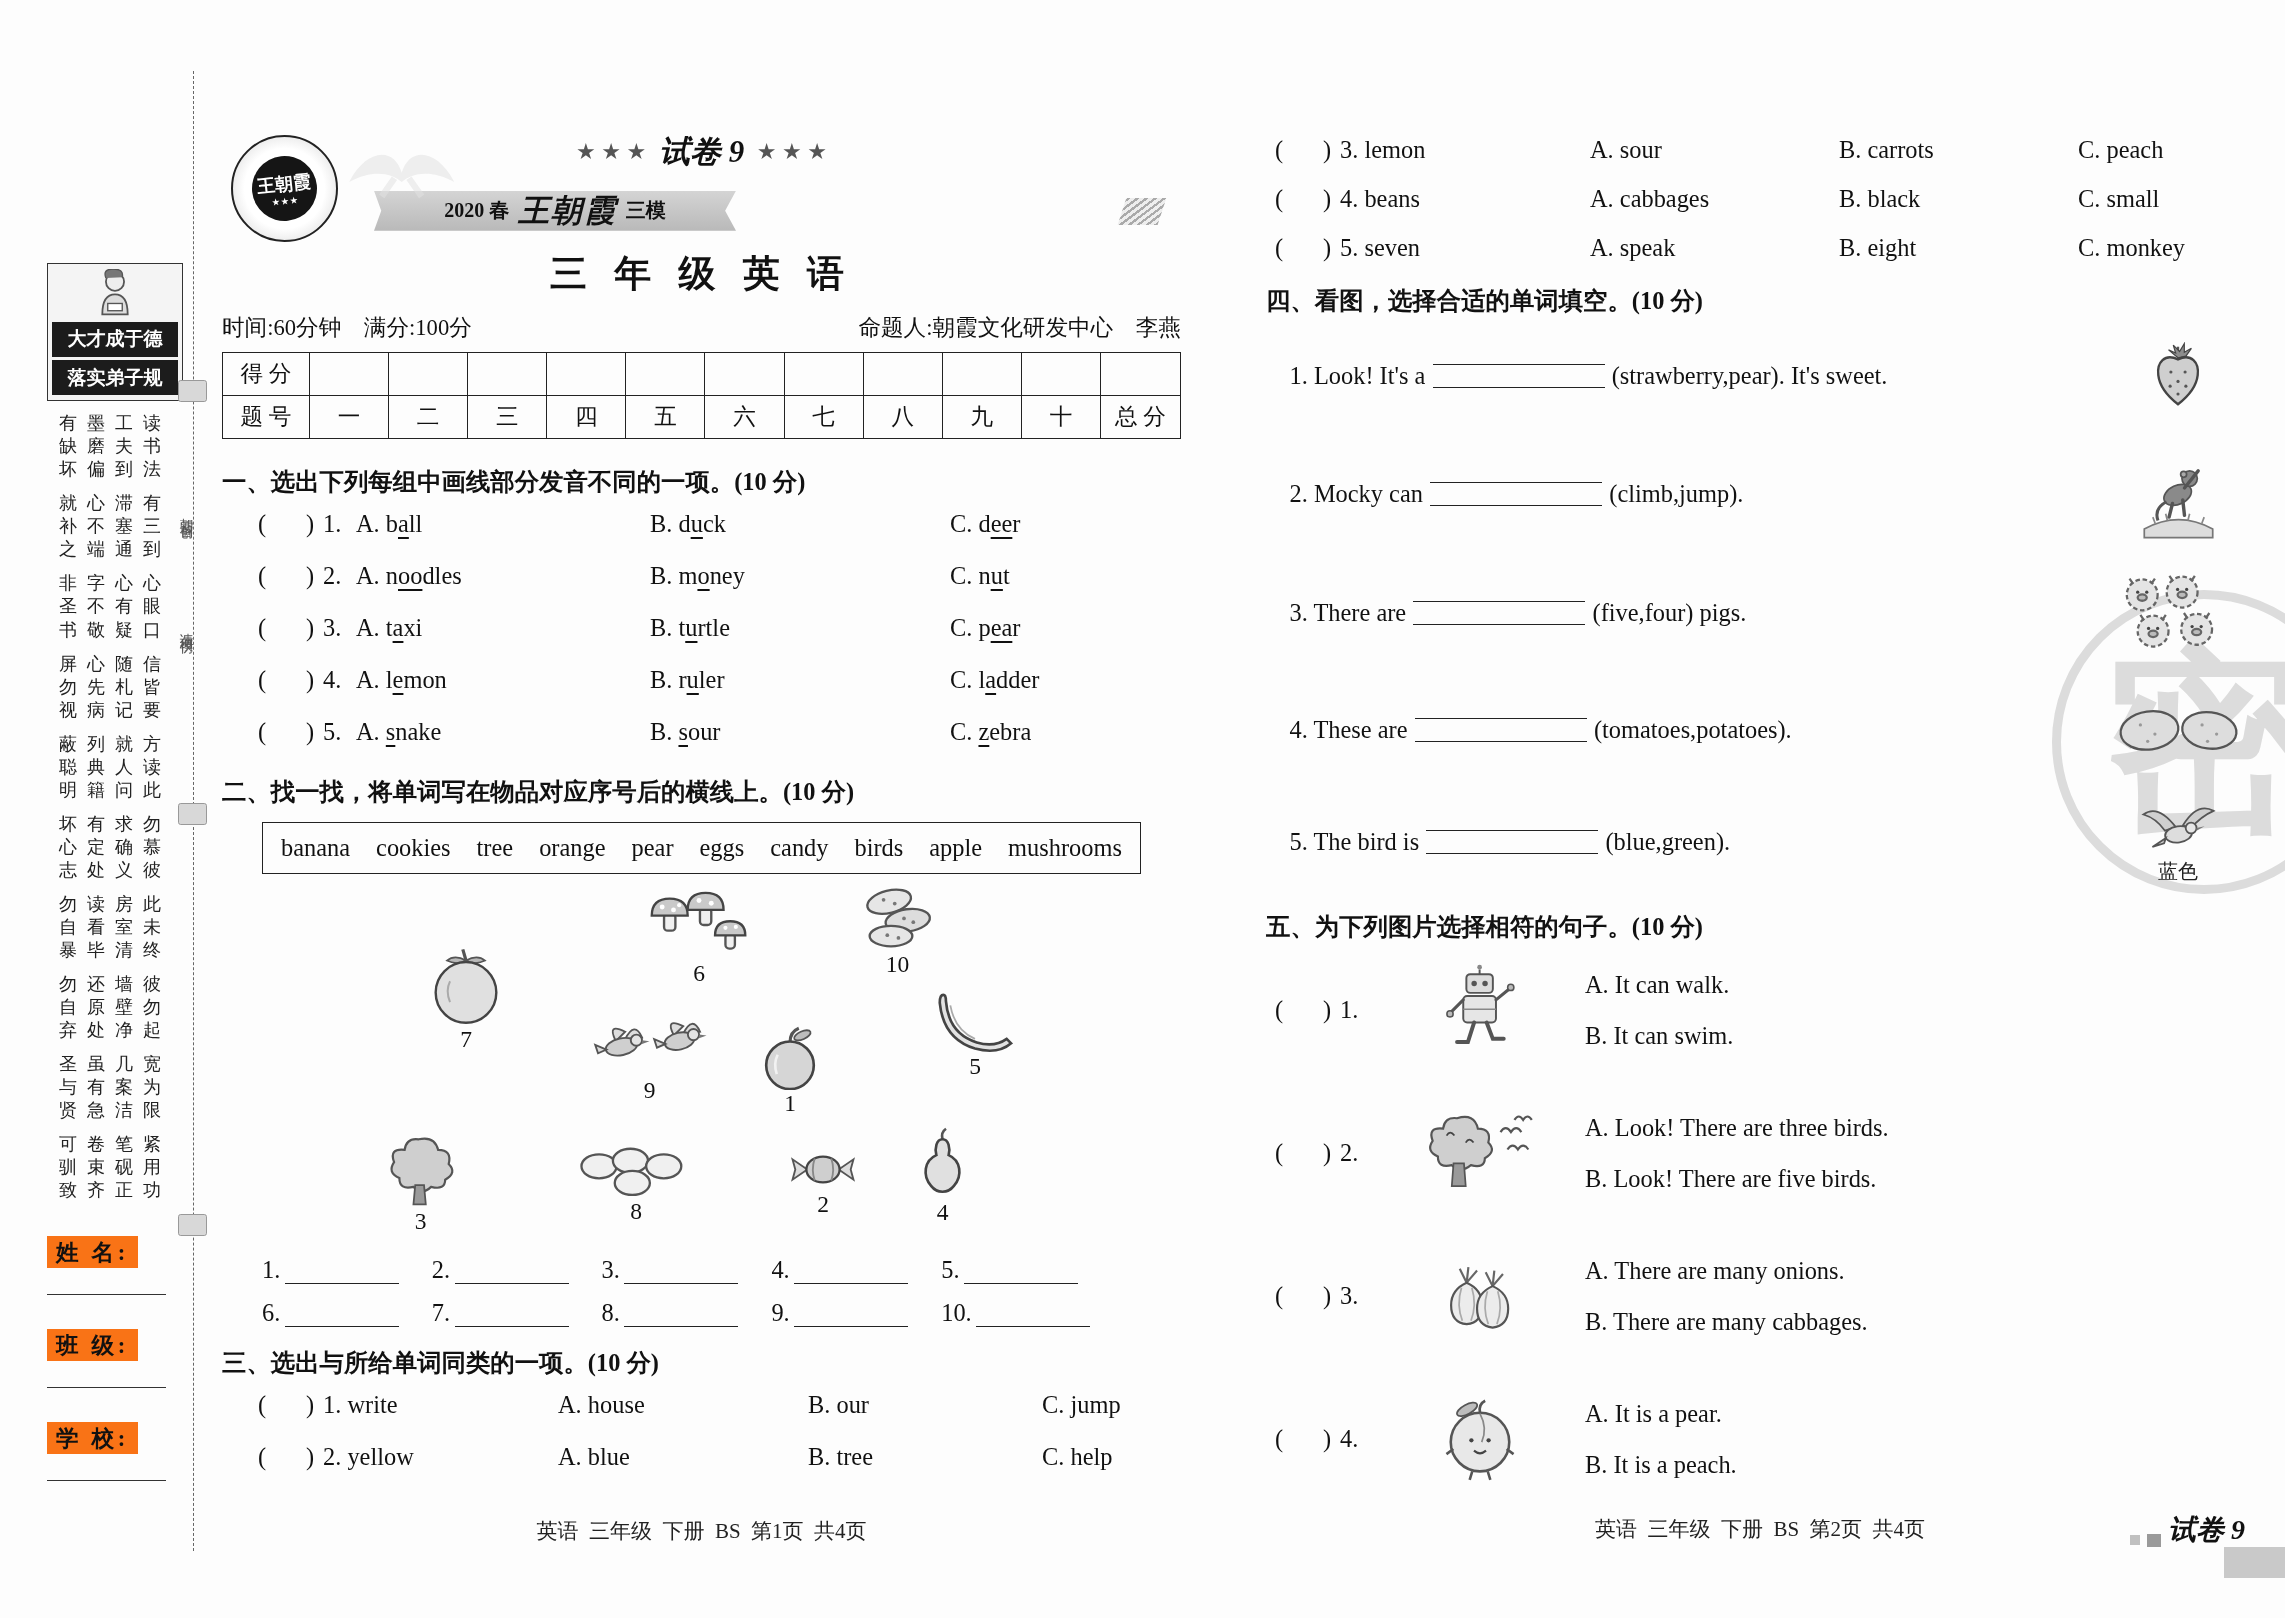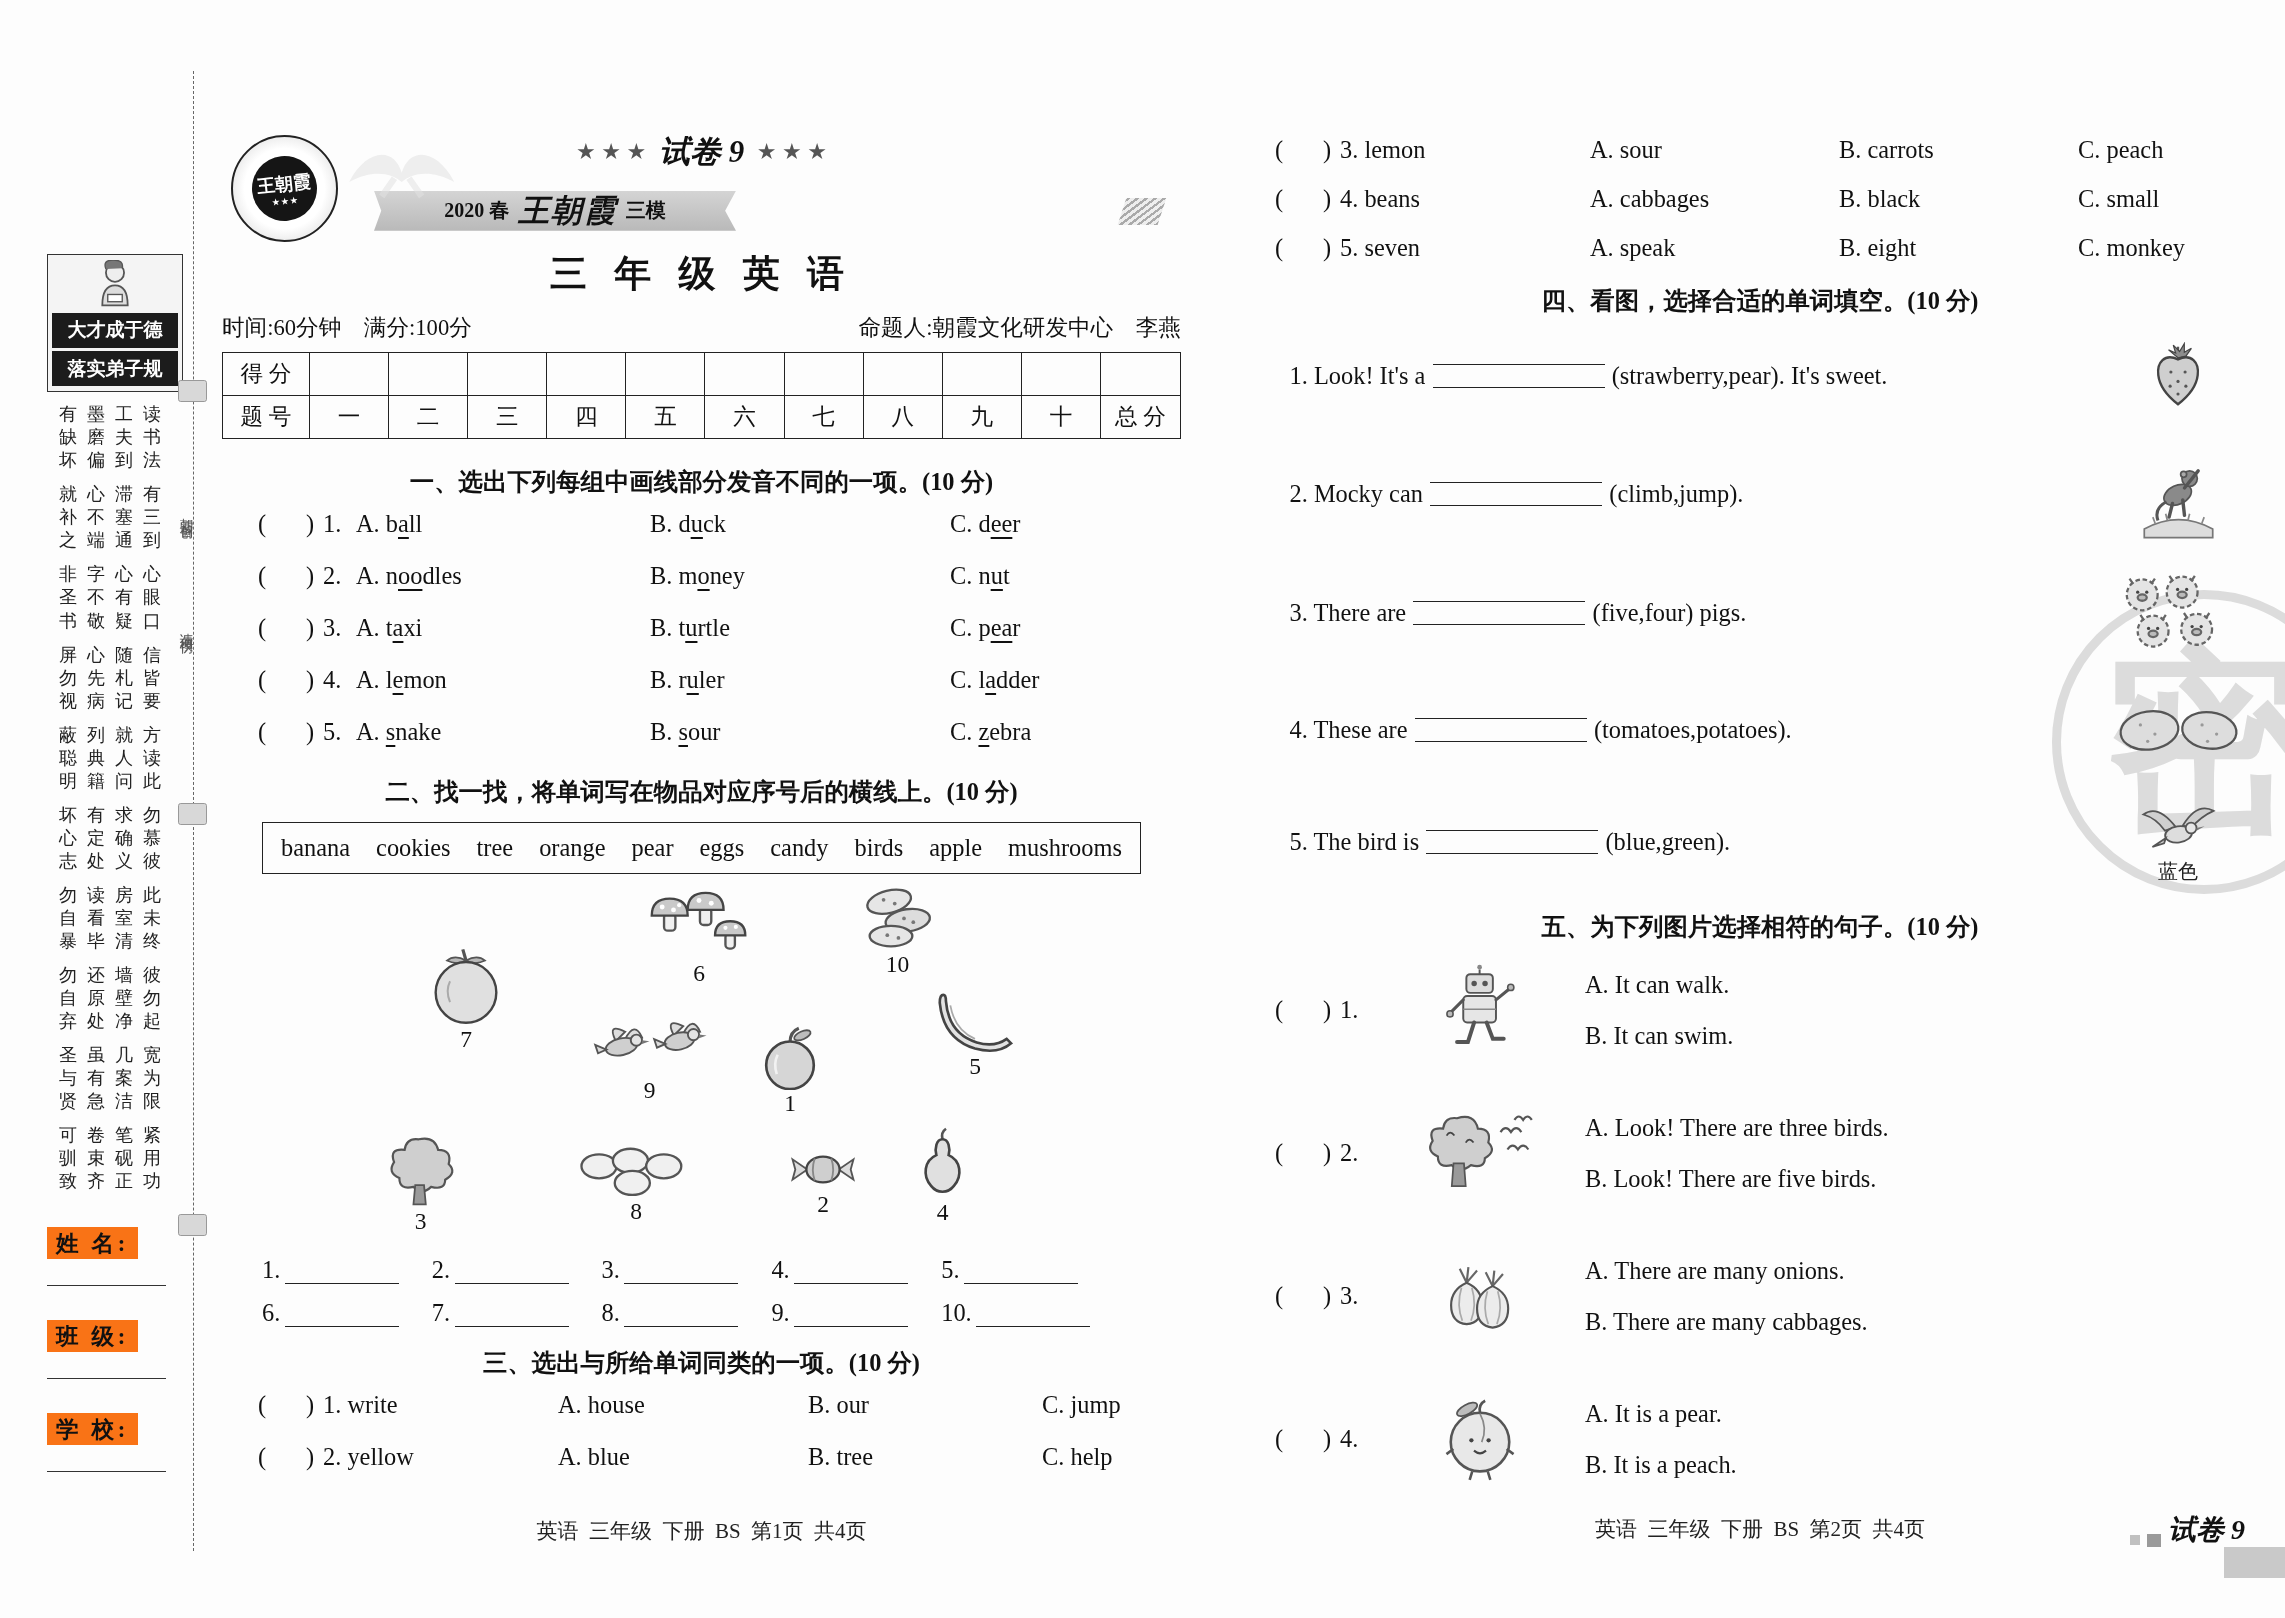--- a/index.html
+++ b/index.html
@@ -2,21 +2,21 @@
 <html style="font-size:14.5px"><head>
 <meta charset="utf-8">
 <style>
   html,body{margin:0;padding:0;}
   body{
     width:2286px;height:1618px;position:relative;overflow:hidden;
     background:#fdfdfd;color:#111;
     font-family:"Liberation Serif","DejaVu Serif",serif;
   }
   
-  .sidebar{position:absolute;left:47px;top:254px;width:136px;}
+  .sidebar{position:absolute;left:47px;top:263px;width:136px;}
   .motto-box{border:1.8px solid #333;background:#f4f4f4;padding:5.4px 3.6px;text-align:center;}
   .motto-title{background:#1c1c1c;color:#fff;font-weight:bold;font-size:19px;line-height:1.35;padding:4.5px 1.8px;margin-top:3.6px;}
   .blk{margin-top:11px;text-align:center;font-size:18px;line-height:1.28;letter-spacing:10px;color:#222;font-family:Liberation Serif, serif;}
   .field{margin-top:34px;}
   .field-label{background:#f97316;padding:3.6px 9px;font-size:22.6px;font-weight:bold;letter-spacing:3.6px;}
   .fline{border-bottom:1.8px solid #333;height:27px;width:119px;}
   
   .spine{position:absolute;left:193px;top:71px;height:1480px;border-left:1.8px dashed #666;}
   .spine-text{position:absolute;left:177px;writing-mode:vertical-rl;font-size:13.6px;color:#555;letter-spacing:2.7px;}
   .spine-ico{position:absolute;left:178px;width:27px;height:20px;background:#d8d8d8;border:0.9px solid #999;border-radius:2.7px;}
@@ -39,21 +39,21 @@
   .logo-inner{width:65px;height:65px;border-radius:50%;background:#151515;color:#fff;display:flex;flex-direction:column;
     align-items:center;justify-content:center;font-weight:bold;font-size:18px;transform:rotate(-6deg);}
   .logo-stars{font-size:8.1px;letter-spacing:1.8px;color:#fff;}
   .ribbon{position:absolute;left:109px;top:-45px;z-index:1;opacity:.55;}
   .exam-title{text-align:center;font-size:37px;font-weight:bold;letter-spacing:9px;margin-top:12.7px;}
   .info-row{display:flex;justify-content:space-between;font-size:22.6px;margin-top:12.7px;white-space:pre;}
   
   table.score{border-collapse:collapse;width:100%;margin-top:9px;table-layout:fixed;}
   table.score td{border:1.8px solid #222;height:40px;text-align:center;font-size:22.6px;}
   
-  .sec-title{font-weight:bold;font-size:24.4px;margin-top:27px;text-align:center;}
+  .sec-title{font-weight:bold;font-size:24.4px;margin-top:27px;}
   .s1row{display:grid;grid-template-columns:98px 294px 300px 1fr;padding-left:36px;height:52px;align-items:center;font-size:24.4px;}
   .s3row{display:grid;grid-template-columns:300px 250px 234px 1fr;padding-left:36px;height:52px;align-items:center;font-size:24.4px;}
   .s3rowr{display:grid;grid-template-columns:315px 249px 239px 1fr;padding-left:9px;height:49px;align-items:center;font-size:24.4px;}
   .qcell{display:flex;align-items:center;}
   .paren{display:inline-flex;justify-content:space-between;width:56px;margin-right:9px;}
   .paren i{font-style:normal;}
   .u{text-decoration:underline;text-decoration-thickness:1.8px;text-underline-offset:4.5px;}
   
   .wordbox{margin:14.5px 40px 0;border:1.8px solid #222;display:flex;justify-content:space-between;padding:11px 18px;font-size:24.4px;}
   .picarea{position:relative;height:364px;margin-top:3.6px;}

